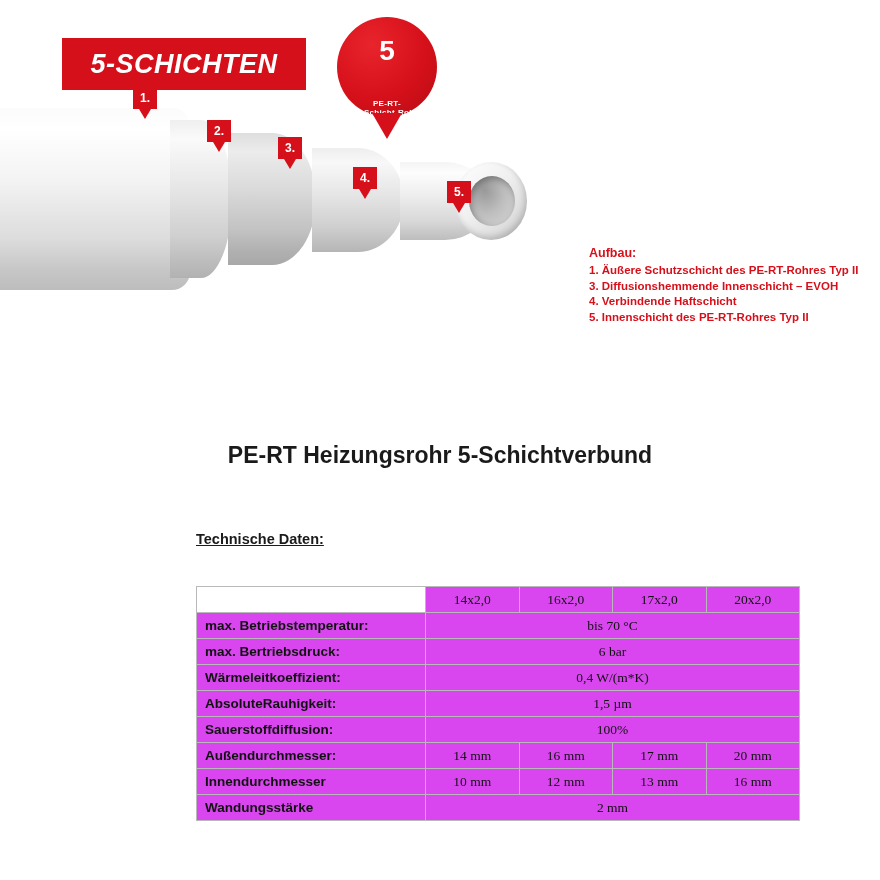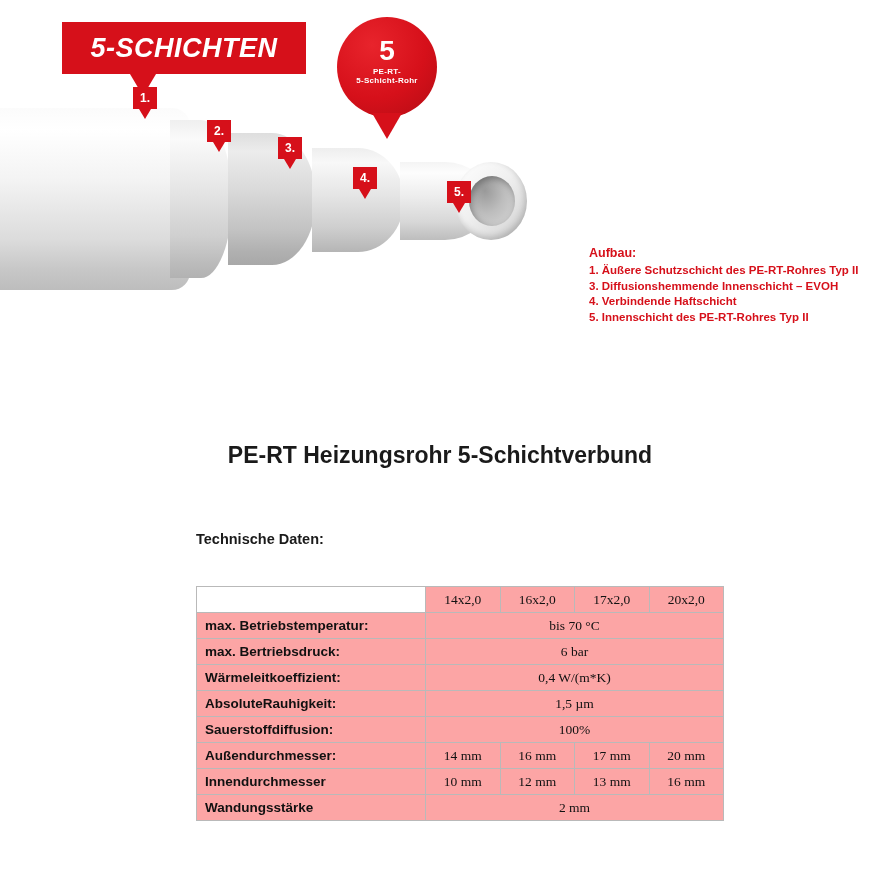--- a/index.html
+++ b/index.html
@@ -98,21 +98,21 @@
     width: 46px;
     height: 50px;
     background: radial-gradient(ellipse at 35% 30%, #9a9a9a 0%, #bdbdbd 45%, #d9d9d9 100%);
     box-shadow: inset 2px 3px 7px rgba(0,0,0,.35);
   }
 
   
   #banner {
     position: absolute;
     left: 62px;
-    top: 22px;
+    top: 38px;
     width: 244px;
     height: 52px;
     background: #d6101a;
     display: flex;
     align-items: center;
     justify-content: center;
   }
   #banner-text {
     color: #ffffff;
     font-size: 27px;
@@ -142,21 +142,21 @@
     background: radial-gradient(circle at 35% 28%, #e8242c 0%, #d6101a 55%, #b30c14 100%);
     color: #ffffff;
     text-align: center;
     line-height: 1.15;
   }
   #badge-number {
     font-size: 28px;
     font-weight: bold;
     padding-top: 18px;
   }
-  #badge-sub1 { font-size: 8px; font-weight: bold; letter-spacing: .3px; }
+  #badge-sub1 { font-size: 8px; font-weight: bold; letter-spacing: .3px; margin-top: 32px; }
   #badge-sub2 { font-size: 8px; font-weight: bold; letter-spacing: .3px; }
   #badge-tail {
     position: absolute;
     left: 372px;
     top: 113px;
     width: 0;
     height: 0;
     border-left: 15px solid transparent;
     border-right: 15px solid transparent;
     border-top: 26px solid #d6101a;
@@ -226,29 +226,30 @@
   }
 
   
   #tech-label {
     position: absolute;
     left: 196px;
     top: 531px;
     font-size: 14.5px;
     font-weight: bold;
     color: #1a1a1a;
+    text-decoration: underline;
   }
 
   #tech-table {
     position: absolute;
     left: 196px;
     top: 586px;
-    width: 528px;
+    width: 604px;
     border-collapse: collapse;
-    background: #fca5a5;
+    background: #d946ef;
   }
   #tech-table td {
     border: 1px solid #b9b9b9;
     height: 25px;
     padding: 0 8px;
     font-size: 13.5px;
     color: #111111;
   }
   td.rowlabel {
     font-weight: bold;

